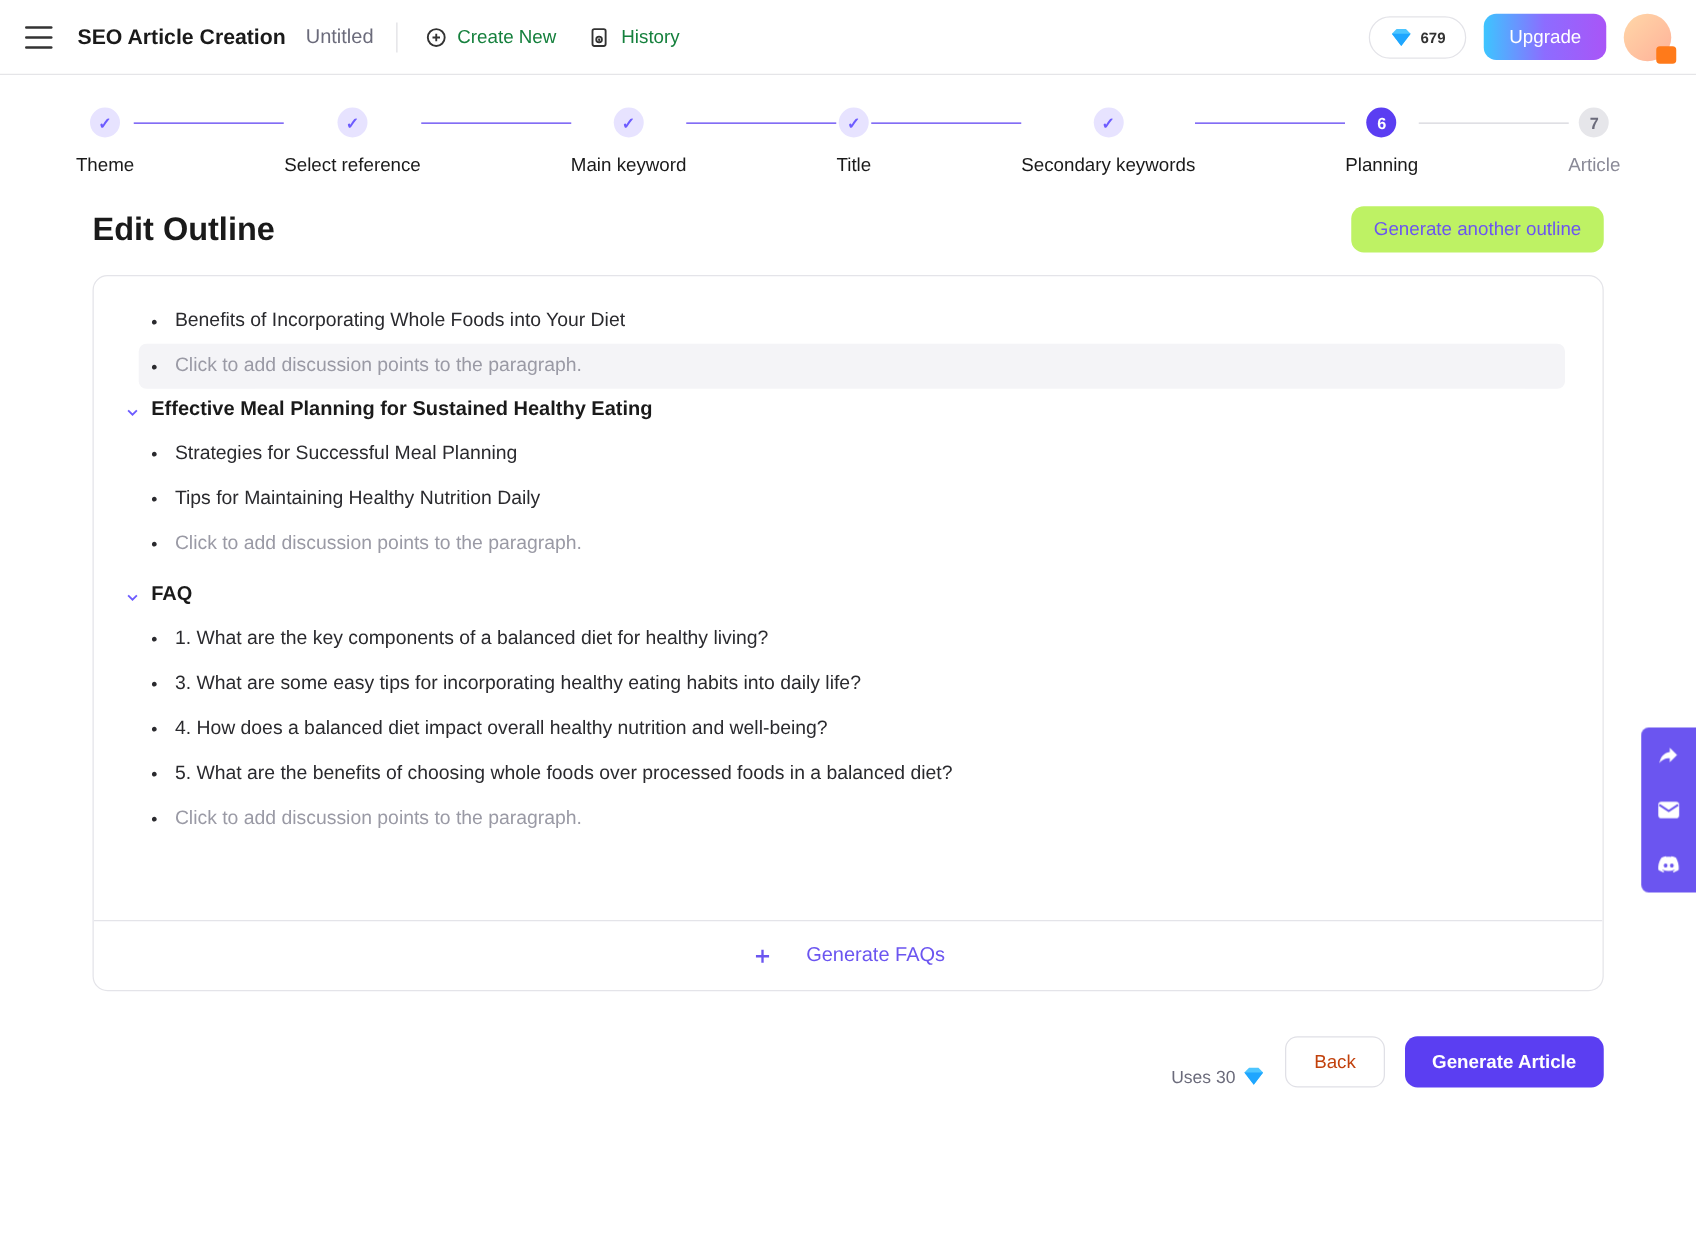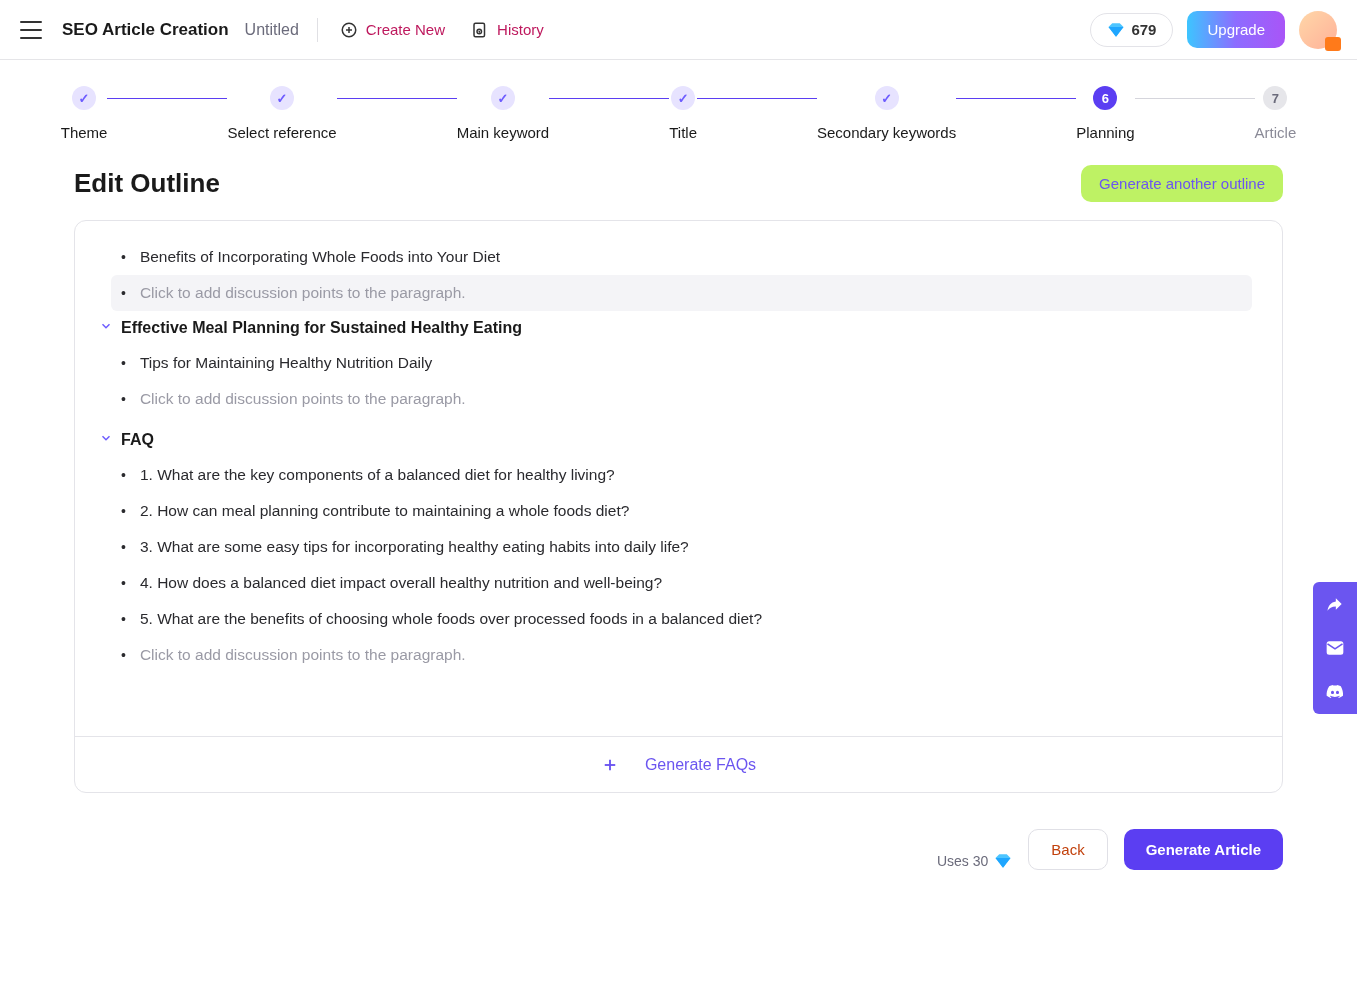--- a/index.html
+++ b/index.html
@@ -4,24 +4,24 @@
 <style>
 * { box-sizing: border-box; margin: 0; padding: 0; }
 body { font-family: 'Segoe UI', -apple-system, BlinkMacSystemFont, sans-serif; background: #fff; color: #1a1a1a; width: 1357px; height: 988px; overflow: hidden; }
 
 .topbar { display: flex; align-items: center; height: 60px; padding: 0 20px; border-bottom: 1px solid #e5e5e8; }
 .menu-icon { width: 22px; height: 18px; cursor: pointer; display: flex; flex-direction: column; justify-content: space-between; }
 .menu-icon span { height: 2px; background: #333; border-radius: 1px; }
 .app-title { font-weight: 700; font-size: 17px; margin-left: 20px; color: #1a1a1a; }
 .doc-title { font-size: 16px; margin-left: 16px; color: #6b6b7b; }
 .vdiv { width: 1px; height: 24px; background: #e0e0e4; margin: 0 18px; }
-.tb-btn { display: flex; align-items: center; gap: 8px; font-size: 15px; color: #be185d; cursor: pointer; padding: 4px 4px; }
+.tb-btn { display: flex; align-items: center; gap: 8px; font-size: 15px; color: #15803d; cursor: pointer; padding: 4px 4px; }
 .tb-btn + .tb-btn { margin-left: 18px; }
 .tb-spacer { flex: 1; }
-.credits { display: flex; align-items: center; gap: 6px; border: 1px solid #e3e3e8; border-radius: 24px; padding: 7px 16px; font-size: 15px; font-weight: 600; color: #333; cursor: pointer; }
+.credits { display: flex; align-items: center; gap: 6px; border: 1px solid #e3e3e8; border-radius: 24px; padding: 7px 16px; font-size: 12px; font-weight: 600; color: #333; cursor: pointer; }
 .diamond { width: 18px; height: 18px; }
 .upgrade-btn { margin-left: 14px; background: linear-gradient(90deg, #3dc5ff 0%, #8d6cff 50%, #a955f7 100%); color: #fff; font-weight: 400; font-size: 15px; padding: 10px 20px; border-radius: 10px; cursor: pointer; border: none; }
 .avatar { margin-left: 14px; width: 38px; height: 38px; border-radius: 50%; background: linear-gradient(135deg, #ffd7a8, #ffb199); position: relative; cursor: pointer; }
 .avatar::after { content: ""; position: absolute; bottom: -2px; right: -4px; width: 16px; height: 14px; background: #ff7a1a; border-radius: 3px; }
 
 .stepper { display: flex; align-items: flex-start; justify-content: center; gap: 0; padding: 26px 0 12px; }
 .step { display: flex; flex-direction: column; align-items: center; }
 .step-ic { width: 24px; height: 24px; border-radius: 50%; background: #e7e3ff; color: #6d5cff; display: flex; align-items: center; justify-content: center; font-size: 13px; font-weight: 600; }
 .step-ic.active { background: #5b3ef2; color: #fff; }
 .step-ic.pending { background: #e6e6ea; color: #6b6b7b; }
@@ -35,21 +35,21 @@
 .page-title { font-size: 26px; font-weight: 700; color: #1a1a1a; }
 .gen-other { background: #bef264; color: #6b55f0; font-size: 15px; padding: 10px 18px; border-radius: 10px; border: none; cursor: pointer; }
 
 .outline-card { border: 1px solid #e4e4e9; border-radius: 12px; overflow: hidden; }
 .outline-scroll { height: 515px; overflow-y: auto; padding: 18px 30px 10px 24px; }
 .outline-scroll::-webkit-scrollbar { width: 8px; }
 .outline-scroll::-webkit-scrollbar-thumb { background: #d7d7de; border-radius: 4px; }
 .outline-scroll::-webkit-scrollbar-track { background: transparent; }
 
 .sec { margin-bottom: 6px; }
-.sec-head { display: flex; align-items: flex-start; gap: 8px; font-weight: 700; font-size: 16px; color: #1a1a1a; padding: 8px 0; cursor: pointer; }
+.sec-head { display: flex; align-items: flex-end; gap: 8px; font-weight: 700; font-size: 16px; color: #1a1a1a; padding: 8px 0; cursor: pointer; }
 .chev { width: 14px; height: 14px; color: #6d5cff; }
 .li { display: flex; align-items: center; gap: 10px; padding: 9px 0 9px 22px; font-size: 15.5px; color: #2a2a2e; cursor: pointer; }
 .li::before { content: "•"; color: #2a2a2e; font-size: 14px; margin-right: 4px; }
 .li.placeholder { color: #9a9aa5; }
 .li.placeholder.hl { background: #f4f4f7; border-radius: 6px; margin-left: 12px; padding-left: 10px; }
 
 .gen-faq-bar { border-top: 1px solid #e4e4e9; height: 56px; display: flex; align-items: center; justify-content: center; gap: 26px; color: #6b55f0; font-size: 16px; cursor: pointer; }
 
 .footer { display: flex; align-items: flex-end; justify-content: flex-end; gap: 16px; padding: 36px 74px 0; margin-left: 36px; }
 .uses { font-size: 14px; color: #6b6b7b; display: flex; align-items: center; gap: 6px; }
@@ -148,33 +148,33 @@
       <div class="li">Benefits of Incorporating Whole Foods into Your Diet</div>
       <div class="li placeholder hl">Click to add discussion points to the paragraph.</div>
 
       <div class="sec">
         <div class="sec-head">
           <svg class="chev" viewBox="0 0 24 24" fill="none" stroke="currentColor" stroke-width="2.5">
               <polyline points="6 9 12 15 18 9"></polyline>
             </svg>
           <span>Effective Meal Planning for Sustained Healthy Eating</span>
         </div>
+        <div class="li">Strategies for Successful Meal Planning</div>
         <div class="li">Tips for Maintaining Healthy Nutrition Daily</div>
         <div class="li placeholder">Click to add discussion points to the paragraph.</div>
       </div>
 
       <div class="sec">
         <div class="sec-head">
           <svg class="chev" viewBox="0 0 24 24" fill="none" stroke="currentColor" stroke-width="2.5">
               <polyline points="6 9 12 15 18 9"></polyline>
             </svg>
           <span>FAQ</span>
         </div>
         <div class="li">1. What are the key components of a balanced diet for healthy living?</div>
-        <div class="li">2. How can meal planning contribute to maintaining a whole foods diet?</div>
         <div class="li">3. What are some easy tips for incorporating healthy eating habits into daily life?</div>
         <div class="li">4. How does a balanced diet impact overall healthy nutrition and well-being?</div>
         <div class="li">5. What are the benefits of choosing whole foods over processed foods in a balanced diet?</div>
         <div class="li placeholder">Click to add discussion points to the paragraph.</div>
       </div>
 
     </div>
     <div class="gen-faq-bar">
       <svg width="18" height="18" viewBox="0 0 24 24" fill="none" stroke="#6b55f0" stroke-width="2.5">
           <line x1="12" y1="5" x2="12" y2="19"></line>

